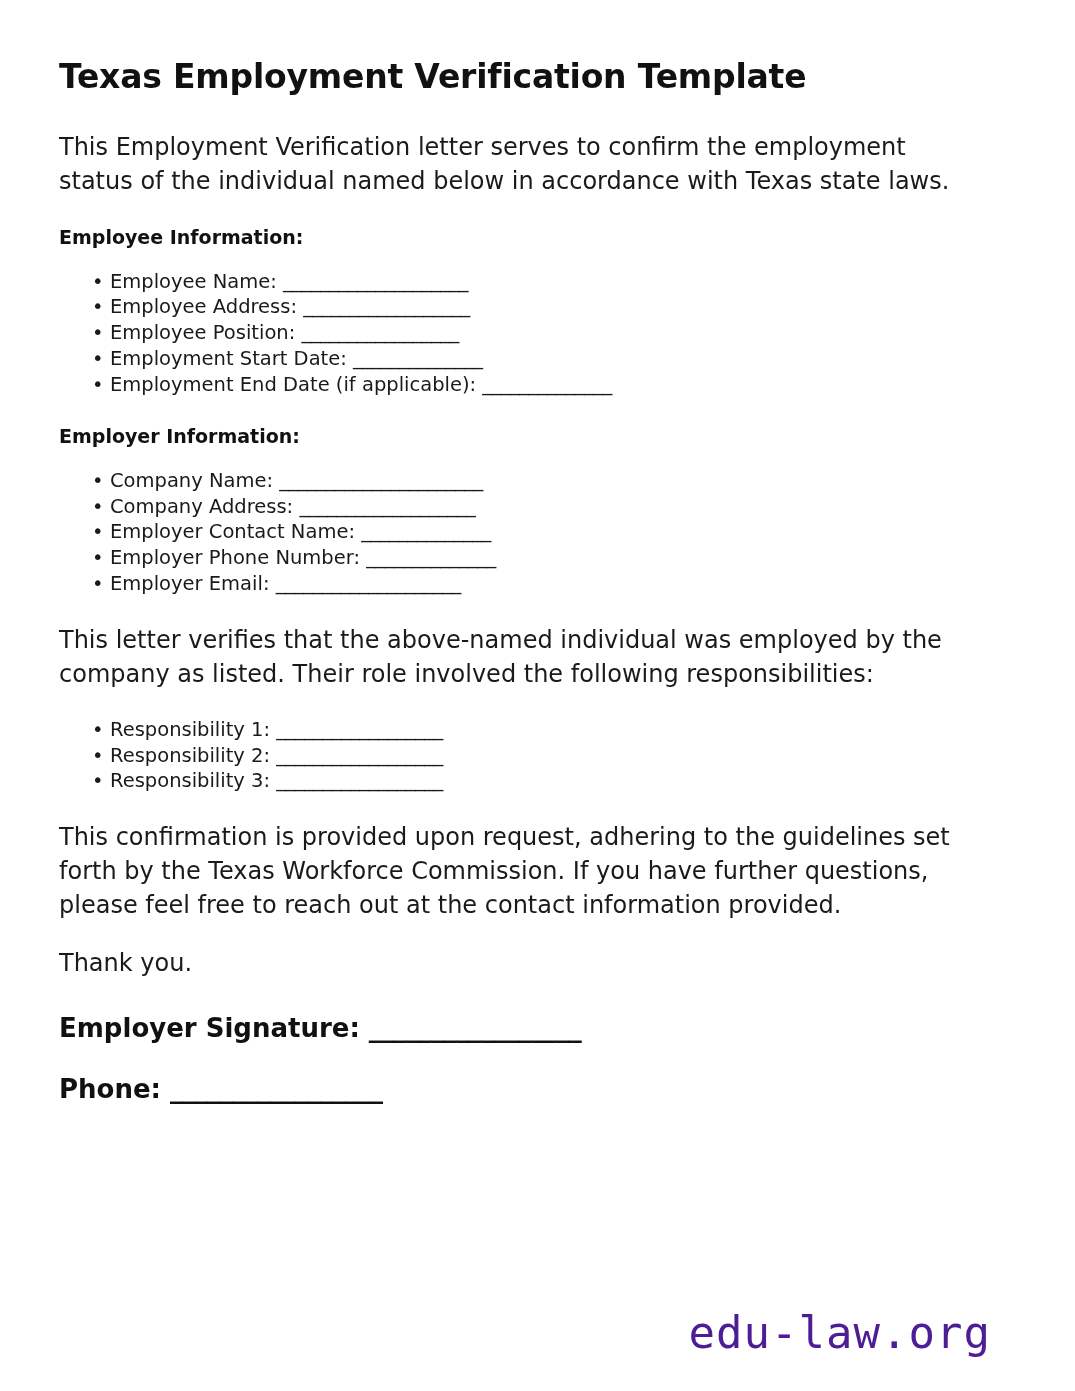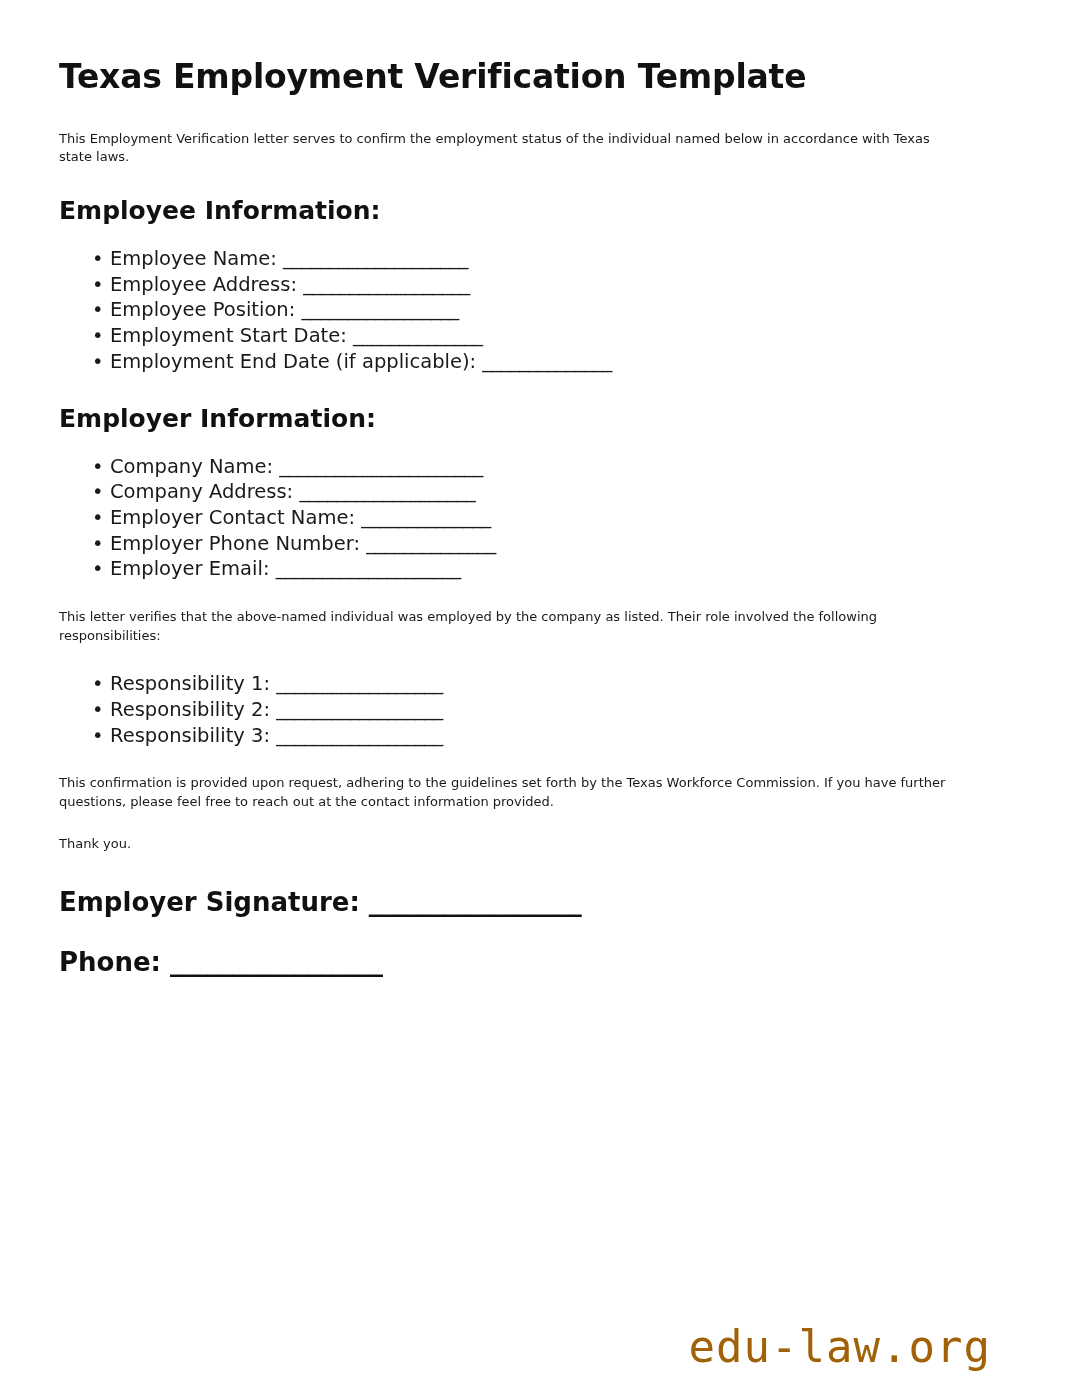--- a/index.html
+++ b/index.html
@@ -29,29 +29,29 @@
   .doc-title {
     font-size: 33px;
     font-weight: bold;
     letter-spacing: -0.2px;
     line-height: 1.15;
     margin: 0 0 34px 0;
     color: #111111;
   }
 
   .para {
-    font-size: 13px;
+    font-size: 24px;
     line-height: 1.42;
     margin: 0 0 26px 0;
     max-width: 948px;
     color: #1a1a1a;
   }
 
   .section-heading {
-    font-size: 25px;
+    font-size: 19px;
     font-weight: bold;
     line-height: 1.4;
     margin: 0 0 18px 0;
     color: #111111;
   }
 
   ul.field-list {
     list-style: none;
     margin: 4px 0 26px 0;
     padding: 0;
@@ -98,25 +98,25 @@
     margin-bottom: 30px;
   }
 
   .closing-para {
     margin-bottom: 24px;
   }
 
   .watermark {
     position: absolute;
     right: 41px;
-    bottom: 19px;
+    bottom: 33px;
     font-family: "DejaVu Sans Mono", "Liberation Mono", monospace;
     font-size: 44px;
     letter-spacing: 1px;
-    color: #a16207;
+    color: #4c1d95;
     white-space: nowrap;
   }
 </style>
 </head>
 <body>
 
 <div class="page">
 
   <h1 class="doc-title">Texas Employment Verification Template</h1>
 

